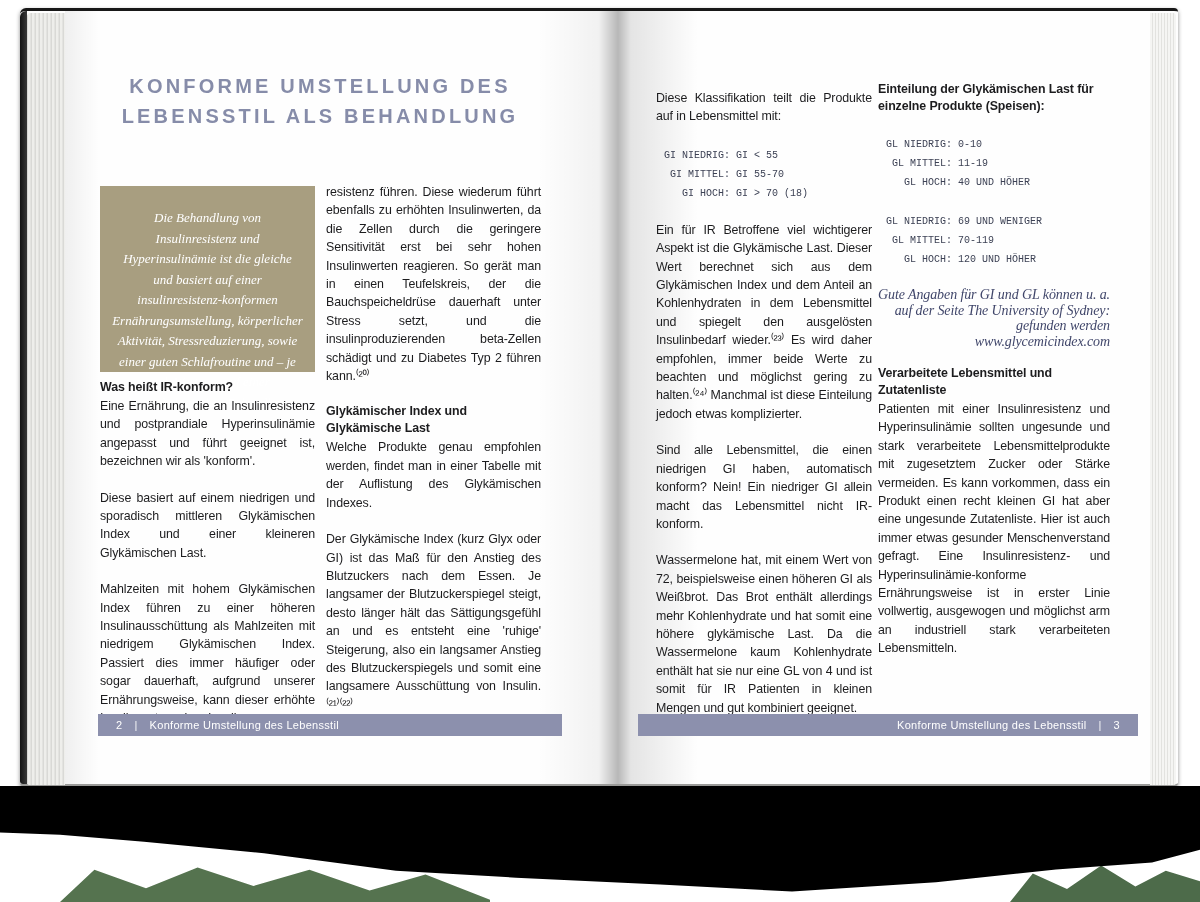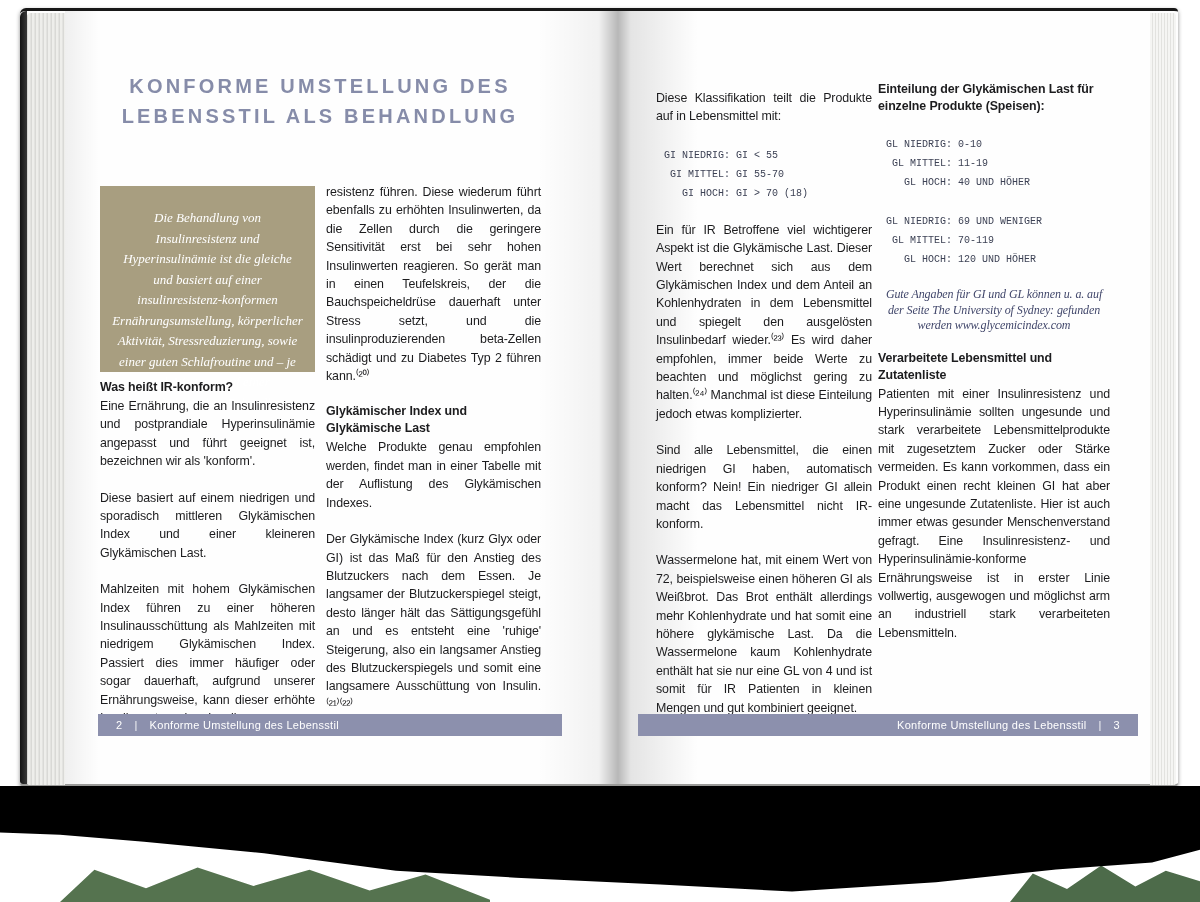--- a/index.html
+++ b/index.html
@@ -52,21 +52,21 @@
 
   .col { position:absolute; color:#1c1c1e; font-size:12.4px; line-height:18.4px;
     letter-spacing:-0.1px; text-align:justify; }
   .col p { margin:0 0 18px 0; }
   .col .h { font-weight:700; text-align:left; margin:0 0 1px 0; line-height:17px; }
   .col .h.gap { }
   .mono { font-family:"Liberation Mono","DejaVu Sans Mono",monospace;
     font-size:10px; line-height:19px; color:#3d4255; white-space:pre;
     text-align:left; margin:20px 0 18px 8px; letter-spacing:0; }
   .note { font-family:"Liberation Serif", serif; font-style:italic;
-    font-size:12px; line-height:15.5px; color:#40466a; text-align:center;
+    font-size:14px; line-height:15.5px; color:#40466a; text-align:right;
     margin:0 0 16px 0; }
 
   .col-l1 { left:80px;  top:368px; width:215px; }
   .col-l2 { left:306px; top:172px; width:215px; }
   .col-r1 { left:636px; top:78px;  width:216px; }
   .col-r2 { left:858px; top:70px;  width:232px; }
 
   
   .footer { position:absolute; top:703px; height:22px; background:#8c90ad;
     color:#ffffff; font-size:11px; letter-spacing:0.3px;

